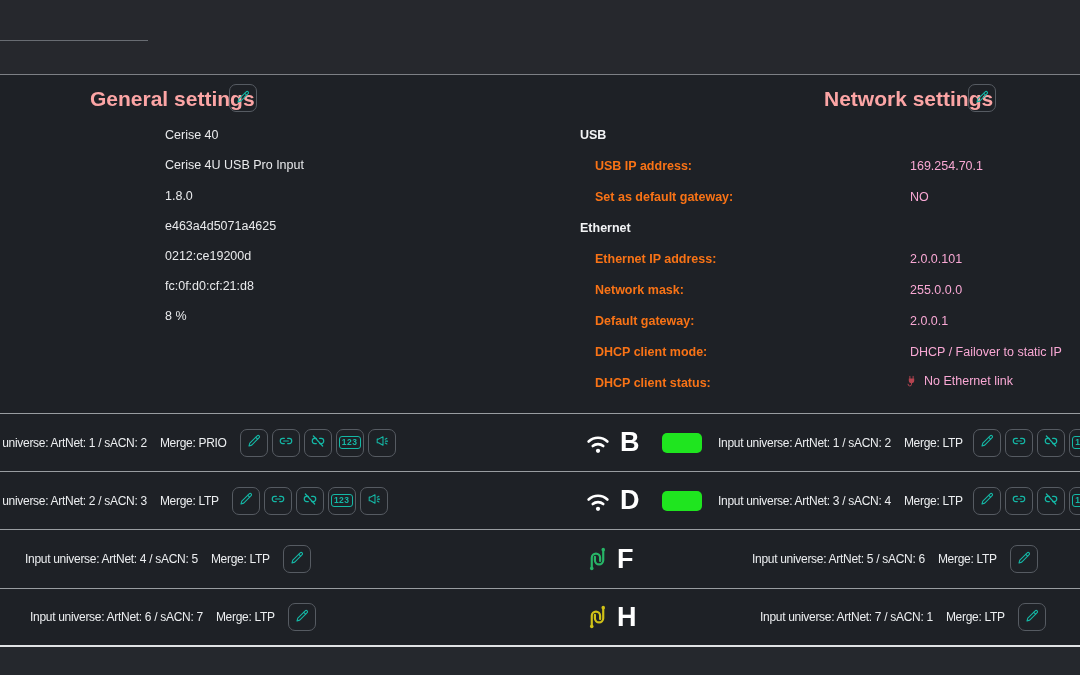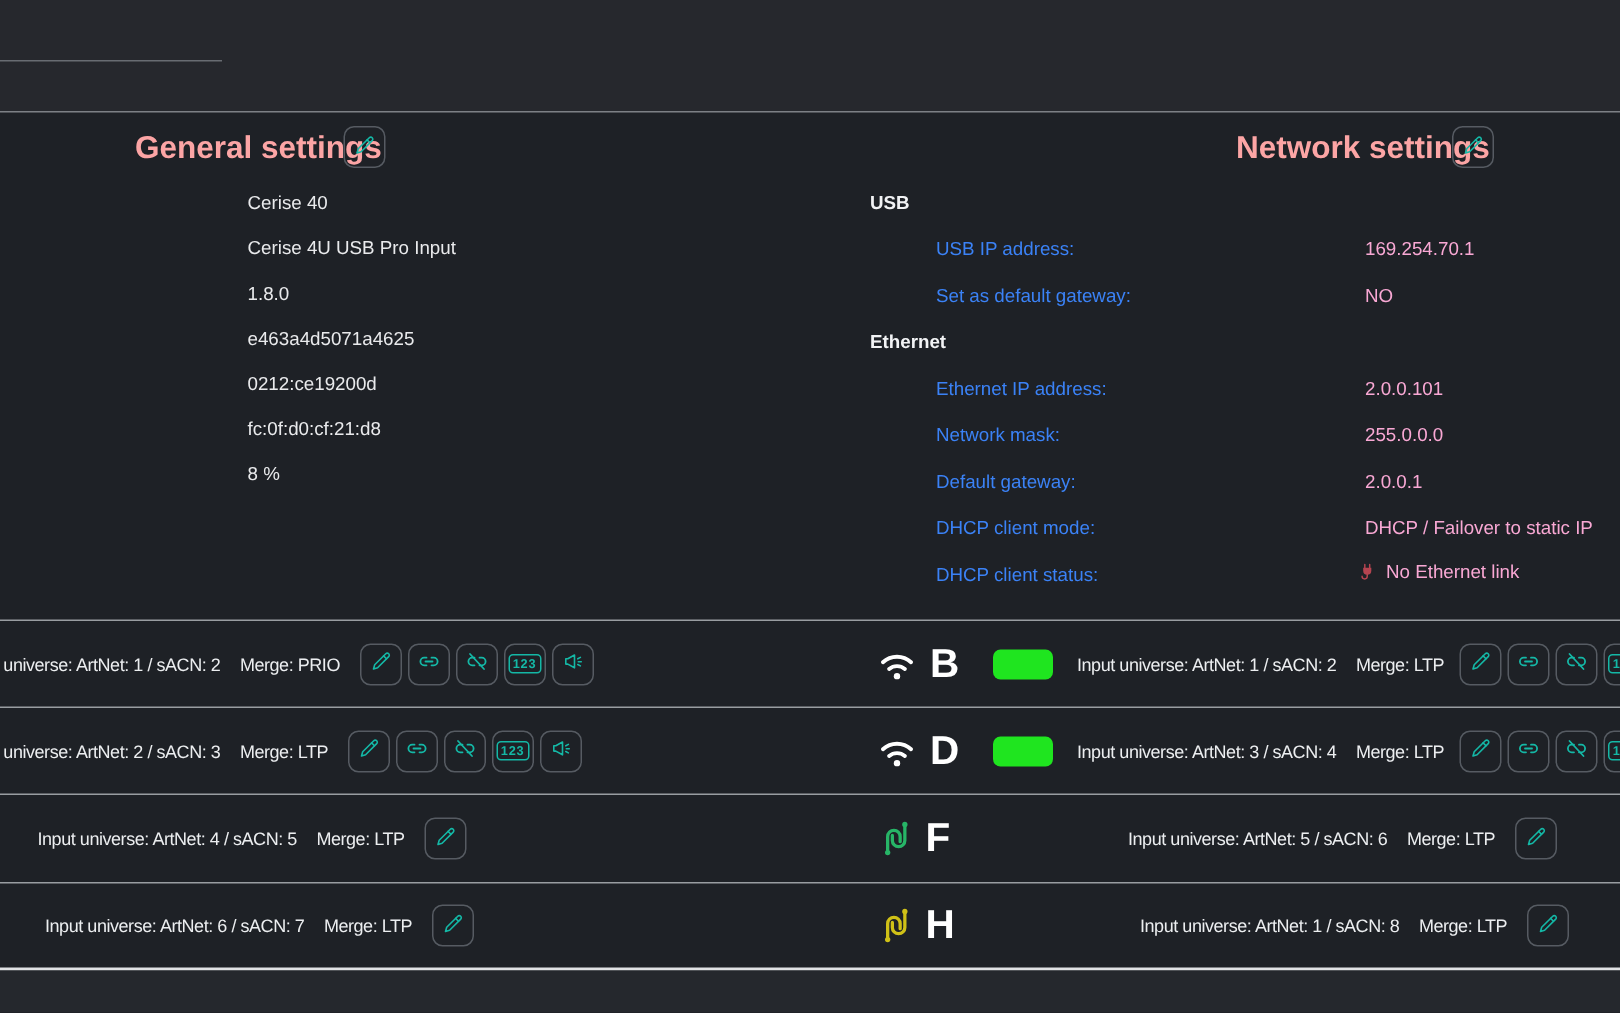--- a/index.html
+++ b/index.html
@@ -21,21 +21,21 @@
   
   .ib{width:28px;height:28px;box-sizing:border-box;border:1px solid #565b62;border-radius:7px;
       background:transparent;color:#14b8a6;display:flex;align-items:center;justify-content:center;
       padding:0;cursor:pointer;flex:0 0 auto;}
   .ib svg{width:16px;height:16px;}
   .numb{font-size:8.5px;font-weight:bold;letter-spacing:.5px;border:1.4px solid currentColor;border-radius:3px;padding:1px 2px;line-height:1;}
   
   .gen-val{position:absolute;left:165px;font-size:12.5px;color:#e9eaec;white-space:nowrap;}
   
   .net-header{position:absolute;left:580px;font-size:12.5px;font-weight:bold;color:#f2f3f5;white-space:nowrap;}
-  .net-label{position:absolute;left:624px;font-size:12.5px;font-weight:normal;color:#3b82f6;white-space:nowrap;}
+  .net-label{position:absolute;left:595px;font-size:12.5px;font-weight:bold;color:#f97316;white-space:nowrap;}
   .net-value{position:absolute;left:910px;font-size:12.5px;color:#f9a8d4;white-space:nowrap;}
   .status-value{display:flex;align-items:center;gap:6px;left:905px;}
   .status-value svg{width:13px;height:13px;}
   
   .urow{position:absolute;left:0;width:1080px;height:58px;border-top:1px solid #999da1;box-sizing:border-box;}
   .u-left,.u-right{position:absolute;top:50%;transform:translateY(-50%);display:flex;align-items:center;white-space:nowrap;
     font-size:12px;letter-spacing:-0.3px;color:#eceef0;}
   .u-merge{margin-left:13px;}
   .btn-group{display:flex;gap:4px;margin-left:13px;}
   .u-right-btns{position:absolute;left:973px;top:50%;transform:translateY(-50%);display:flex;gap:4px;}
@@ -327,21 +327,21 @@
         <svg viewBox="0 0 24 24" fill="none" stroke="currentColor" stroke-width="2.1" stroke-linecap="round">
           <path d="M6.5 20.5V10.8a4 4 0 0 1 8 0V14"></path>
           <circle cx="6.5" cy="21" r="1.7" fill="currentColor" stroke="none"></circle>
           <path d="M17.5 3.5v9.7a4 4 0 0 1-8 0V10"></path>
           <circle cx="17.5" cy="3" r="1.7" fill="currentColor" stroke="none"></circle>
         </svg>
       </span>
     <span class="port-letter">H</span>
   </div>
   <div class="u-right" style="left:760px;">
-    <span>Input universe: ArtNet: 1 / sACN: 8</span>
+    <span>Input universe: ArtNet: 7 / sACN: 1</span>
     <span class="u-merge">Merge: LTP</span>
     <span class="btn-group">
       <button class="ib">
           <span><svg viewBox="0 0 24 24" fill="none" stroke="currentColor" stroke-width="1.6" stroke-linecap="round" stroke-linejoin="round">
               <path d="M4.5 19.5l1.2-4.2L16.8 4.2a2 2 0 0 1 2.9 2.9L8.6 18.2 4.5 19.5z"></path>
               <path d="M14.6 6.4l2.9 2.9"></path>
             </svg></span>
         </button>
     </span>
   </div>

